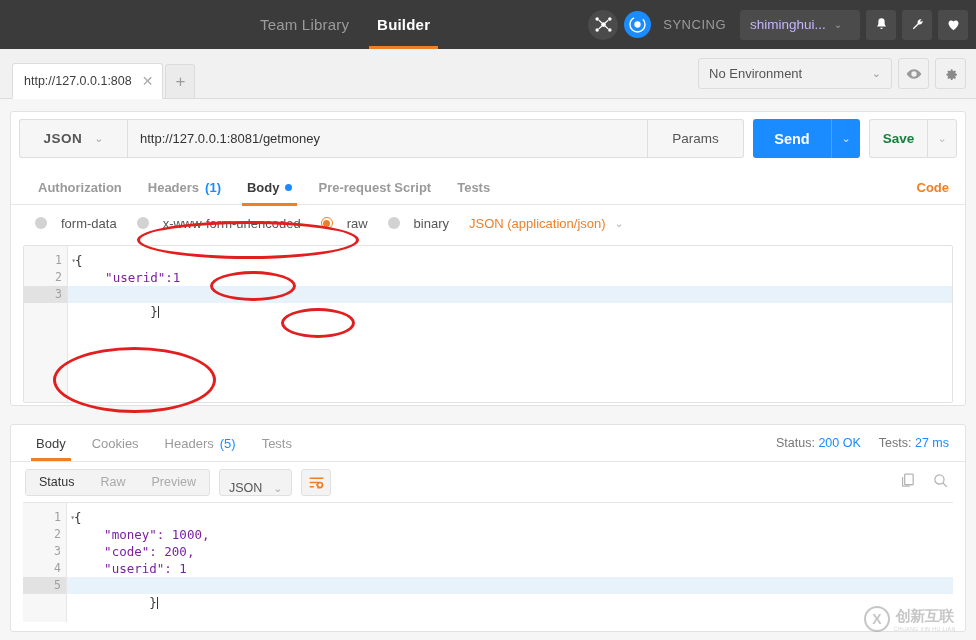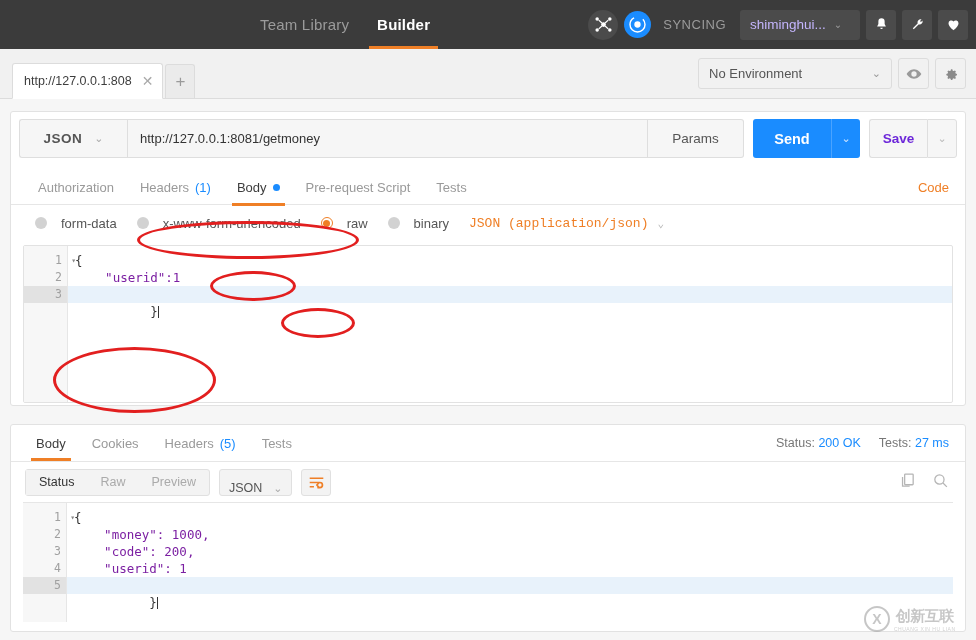--- a/index.html
+++ b/index.html
@@ -106,32 +106,32 @@
   }
   .send-caret {
     width: 29px; background: #1a8cff; border-left: 1px solid #4aa3ff;
     border-radius: 0 3px 3px 0; display: flex; align-items: center;
     justify-content: center; cursor: pointer;
   }
   .save-group { display: flex; margin-left: 9px; }
   .save-btn {
     width: 58px; background: #f6f6f6; border: 1px solid #dedede; border-right: none;
     border-radius: 3px 0 0 3px; display: flex; align-items: center; justify-content: center;
-    font-size: 13.5px; font-weight: bold; color: #6d28d9; cursor: pointer;
+    font-size: 13.5px; font-weight: bold; color: #15803d; cursor: pointer;
   }
   .save-caret {
     width: 30px; background: #f6f6f6; border: 1px solid #dedede;
     border-radius: 0 3px 3px 0; display: flex; align-items: center;
     justify-content: center; cursor: pointer;
   }
 
   
   .req-tabs {
     display: flex; align-items: center; height: 34px; margin-top: 13px;
-    padding: 0 14px; border-bottom: 1px solid #e6e6e6; position: relative;
+    padding: 0 14px; border-bottom: 1px solid #e6e6e6; position: relative; font-weight: bold;
   }
   .rtab {
     font-size: 13px; color: #9a9a9a; padding: 0 13px; height: 34px;
     display: flex; align-items: center; gap: 6px; cursor: pointer; position: relative;
   }
   .rtab.active { color: #3d3d3d; }
   .rtab.active::after {
     content: ""; position: absolute; left: 8px; right: 8px; bottom: -1px;
     height: 3px; background: #ef7f26;
   }
@@ -142,21 +142,21 @@
   
   .bodytype-row { display: flex; align-items: center; height: 36px; padding: 0 24px; gap: 0; }
   .radio-item { display: flex; align-items: center; gap: 14px; cursor: pointer; margin-right: 20px; }
   .radio {
     width: 12px; height: 12px; border-radius: 50%; background: #d2d2d2;
     display: flex; align-items: center; justify-content: center;
   }
   .radio.on { background: #fff; border: 1px solid #ef7f26; }
   .radio.on::after { content: ""; width: 7px; height: 7px; border-radius: 50%; background: #ef7f26; }
   .radio-label { font-size: 13px; color: #555; }
-  .json-type { display: flex; align-items: center; gap: 9px; font-size: 13px; color: #ef7f26; cursor: pointer; font-family: Liberation Mono, monospace; }
+  .json-type { display: flex; align-items: center; gap: 9px; font-size: 13px; color: #ef7f26; cursor: pointer; }
 
   
   .editor {
     margin: 4px 12px 0 12px; height: 158px; border: 1px solid #e2e2e2;
     border-radius: 2px; display: flex; font-family: "DejaVu Sans Mono", monospace;
     overflow: hidden; background: #fff;
   }
   .gutter {
     width: 44px; background: #f7f7f7; border-right: 1px solid #e6e6e6;
     padding-top: 6px; flex-shrink: 0;

